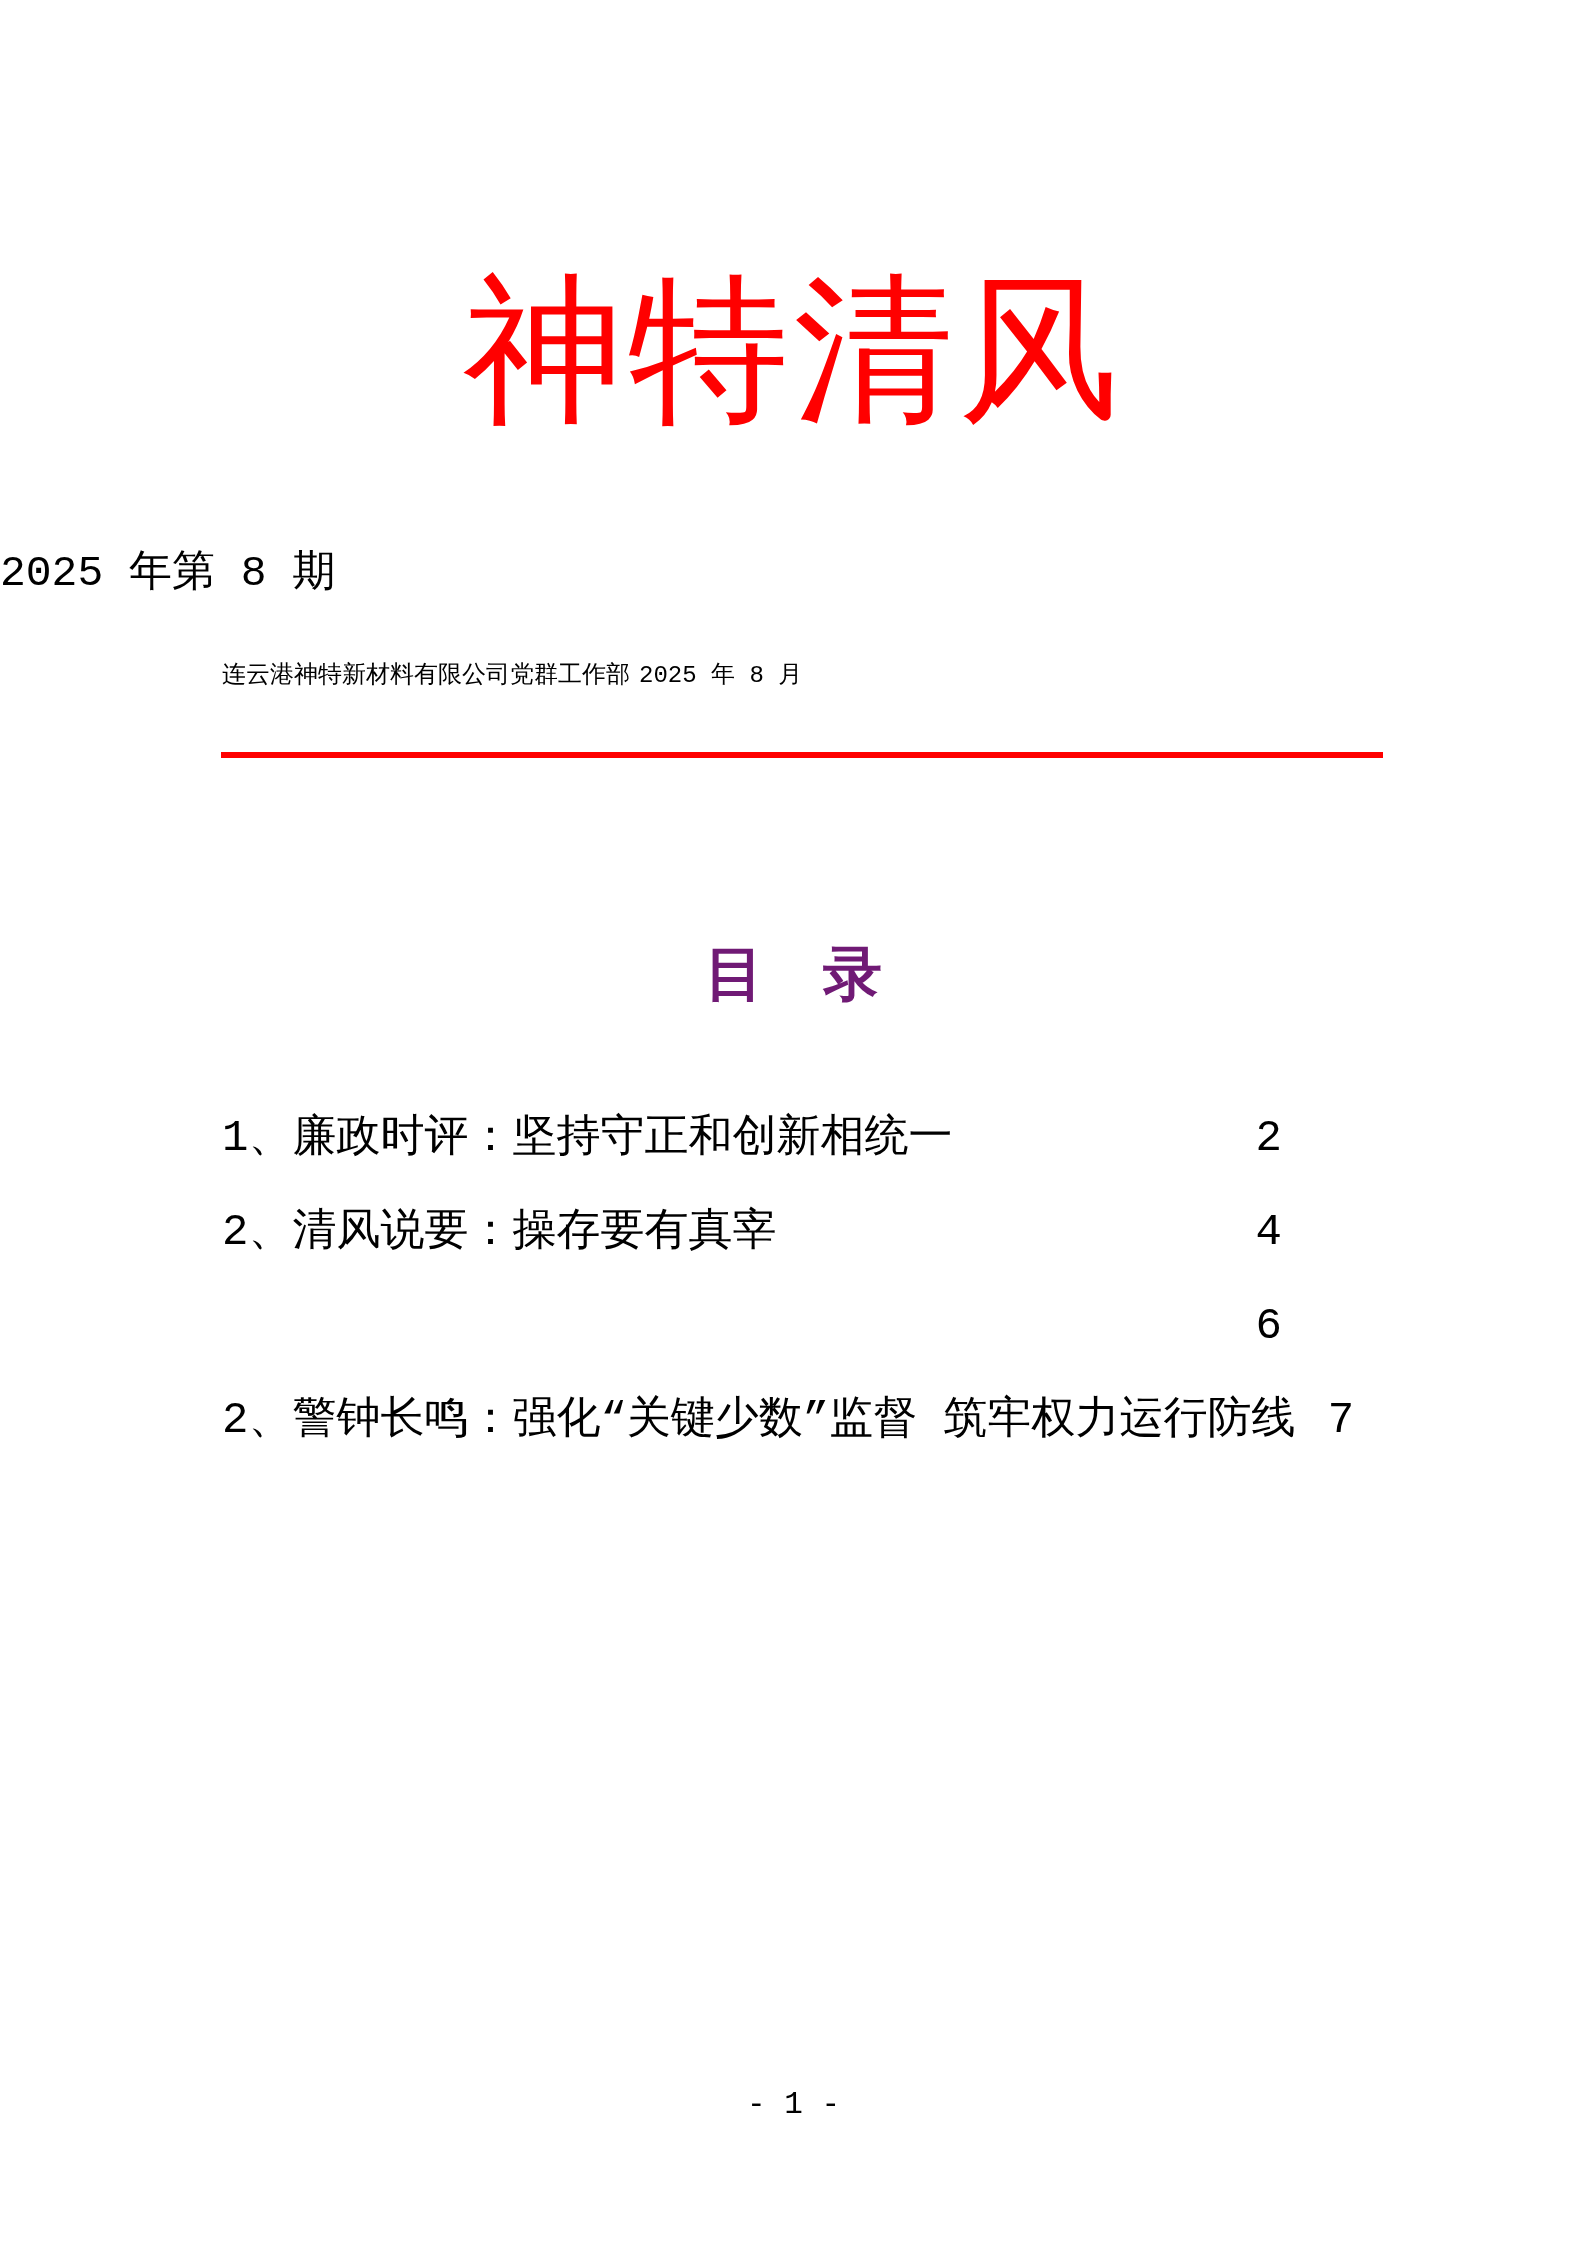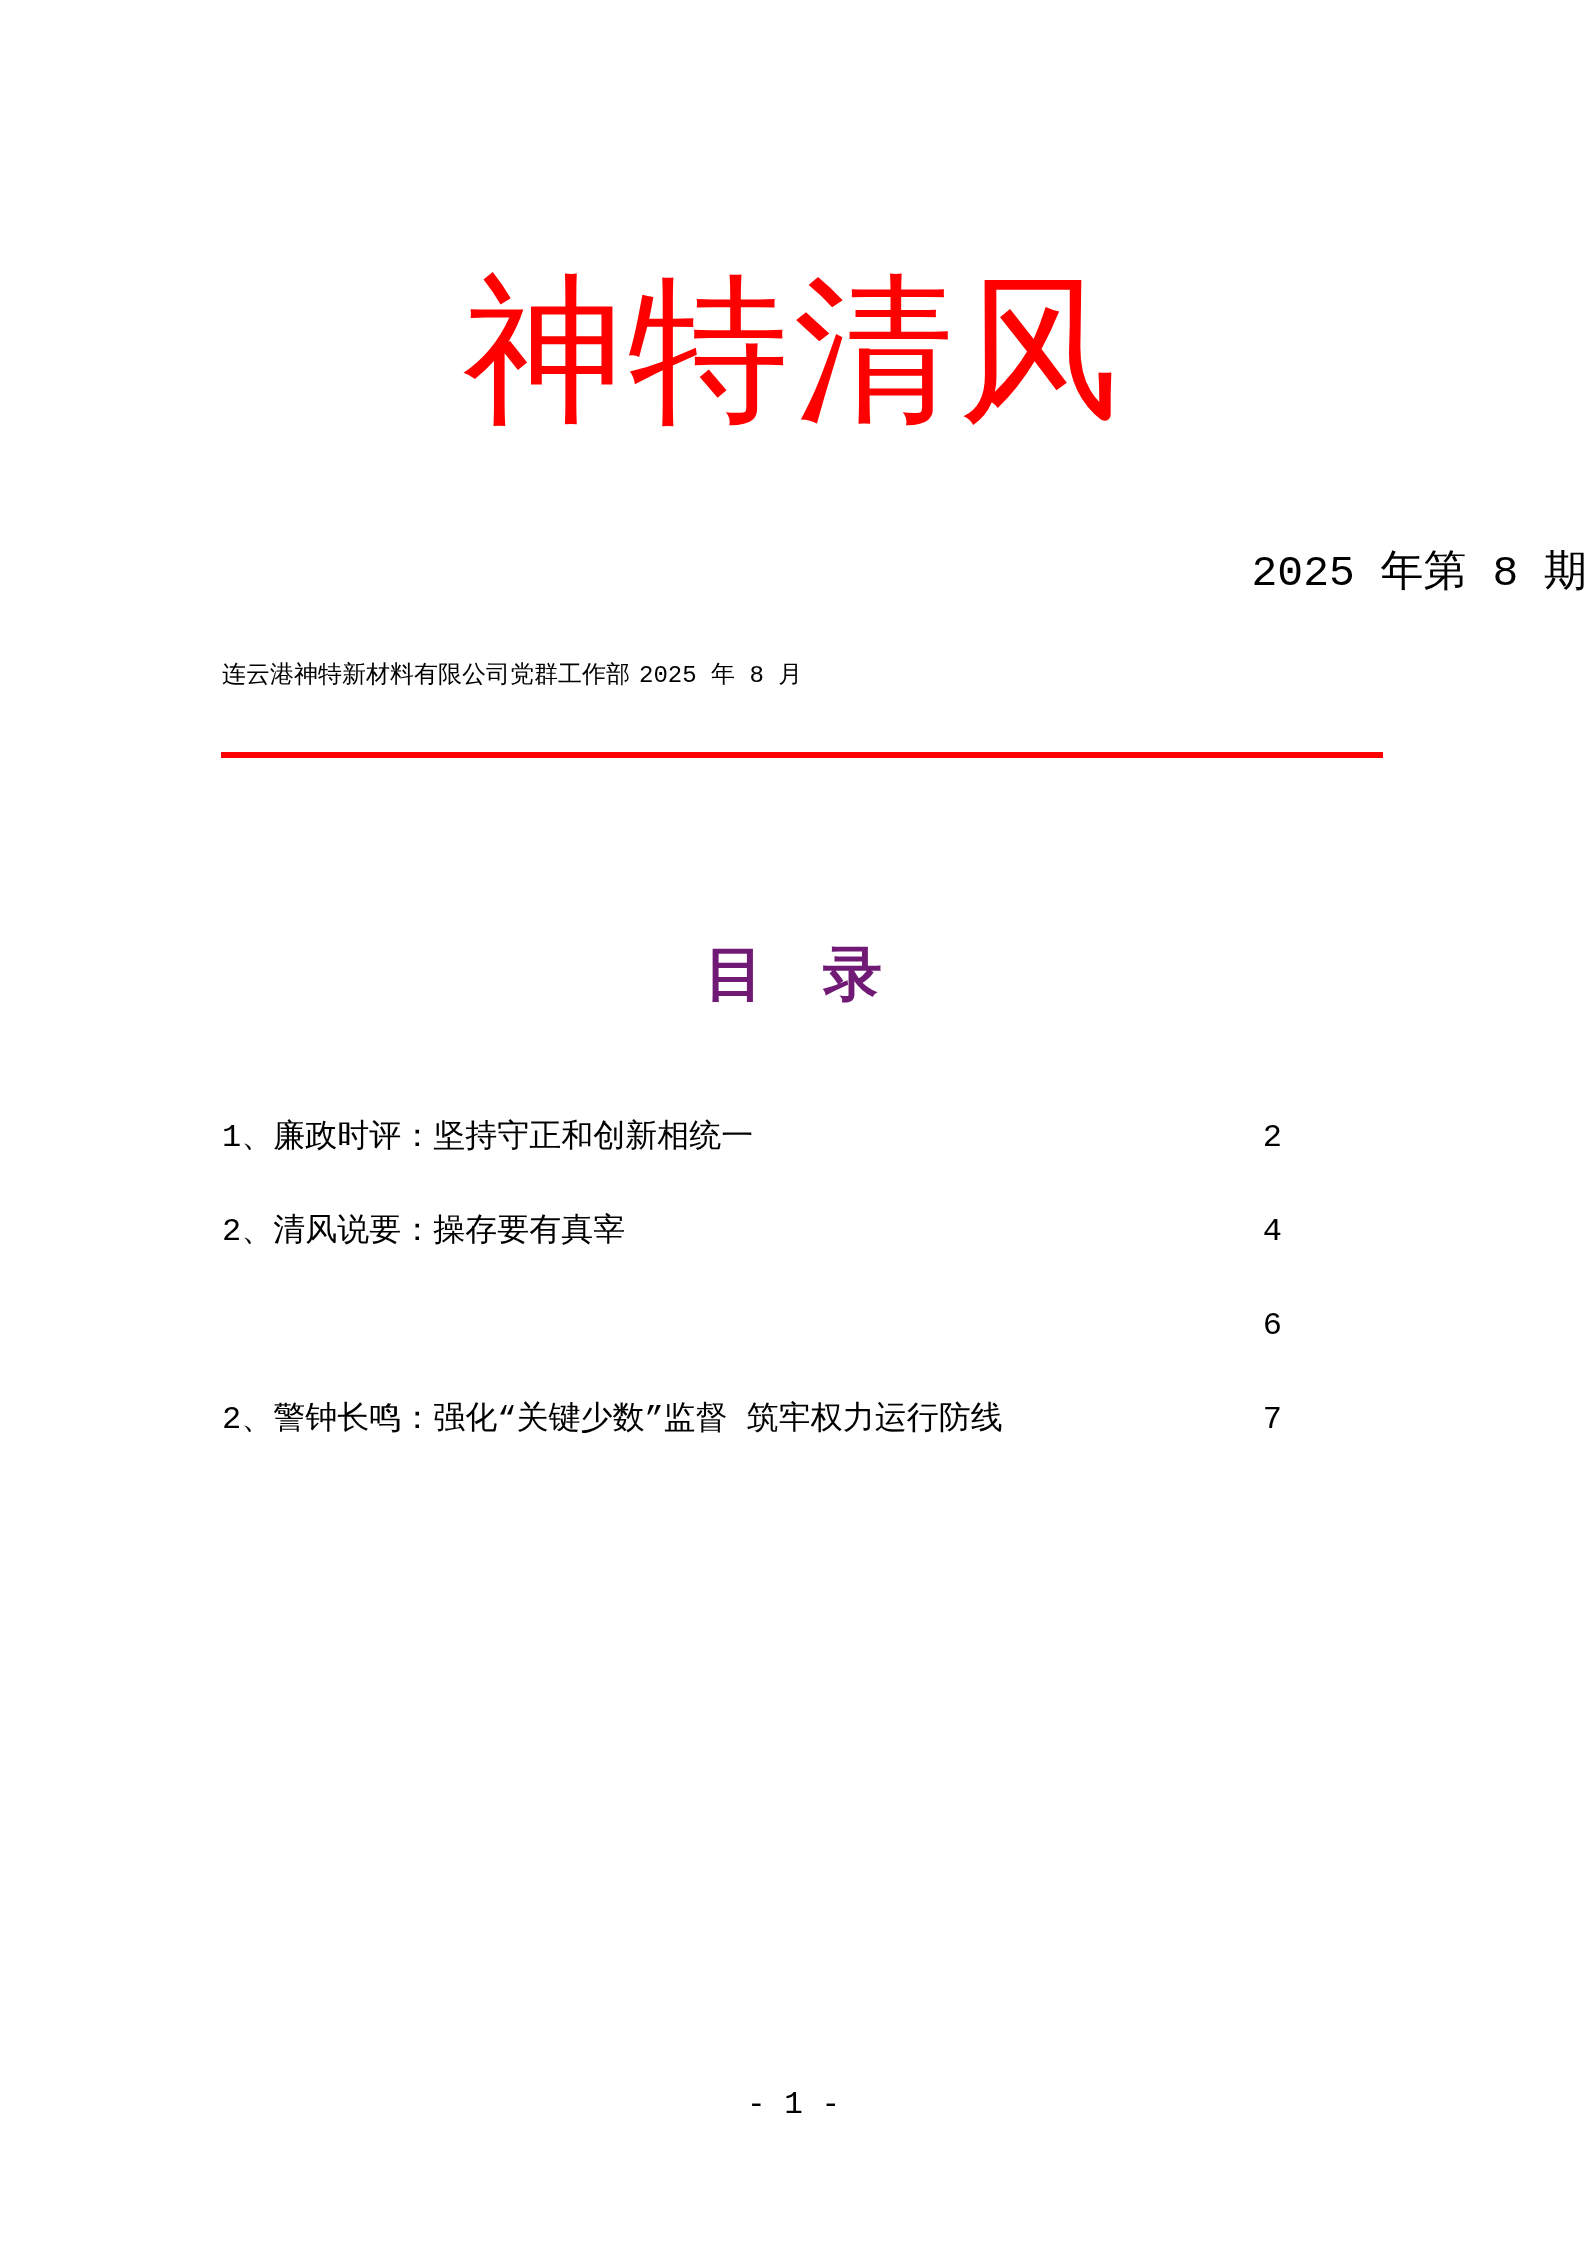--- a/index.html
+++ b/index.html
@@ -26,21 +26,21 @@
     font-weight: normal;
     letter-spacing: 5px;
     color: var(--accent, #FF0000);
     white-space: nowrap;
   }
   .issue {
     position: absolute;
     top: 548px;
     left: 0;
     width: 100%;
-    text-align: right;
+    text-align: left;
     font-size: 43px;
     line-height: 1.2;
     color: #000000;
     white-space: nowrap;
   }
   .pub-row {
     position: absolute;
     top: 662px;
     left: 222px;
     width: 1161px;
@@ -73,21 +73,21 @@
   }
   .toc {
     position: absolute;
     top: 1116px;
     left: 222px;
     width: 1060px;
   }
   .toc-item {
     display: flex;
     align-items: center;
-    font-size: 32px;
+    font-size: 44px;
     line-height: 44px;
     margin-bottom: 50px;
     white-space: nowrap;
   }
   .toc-label { flex: 0 0 auto; }
   .toc-leader {
     flex: 1 1 auto;
     min-width: 26px;
     margin: 0 4px 0 2px;
     background-image: radial-gradient(circle at 6px 26px, #000 2.5px, transparent 3.1px);

